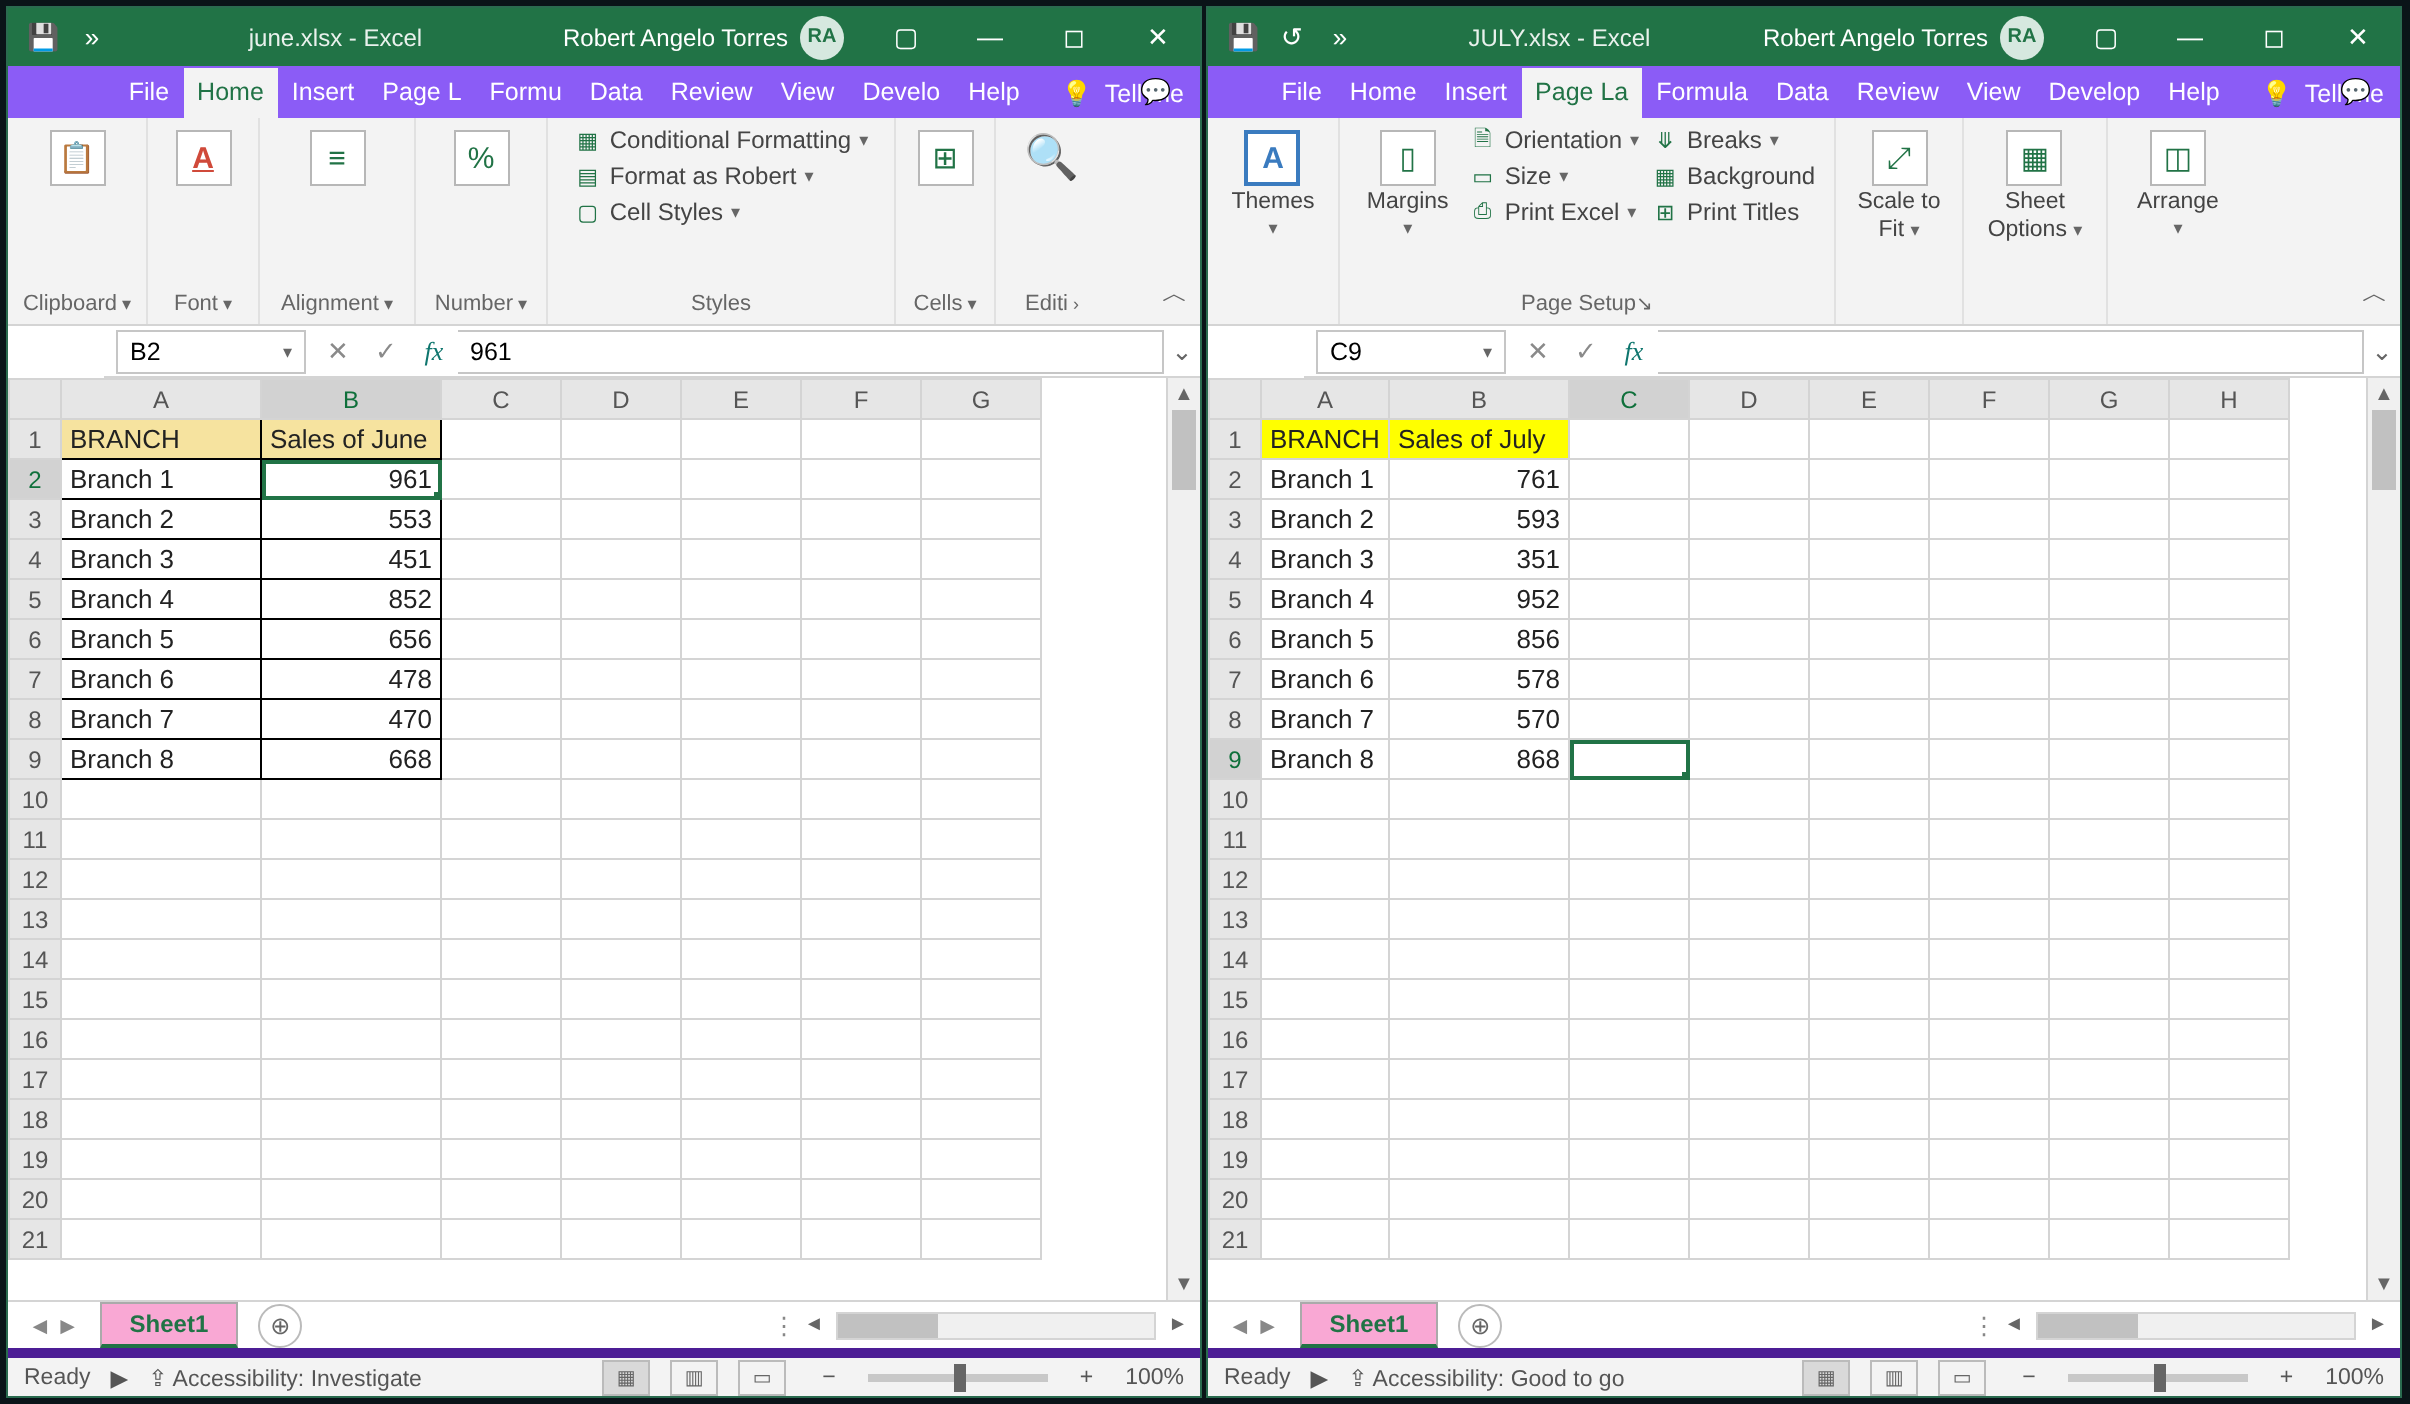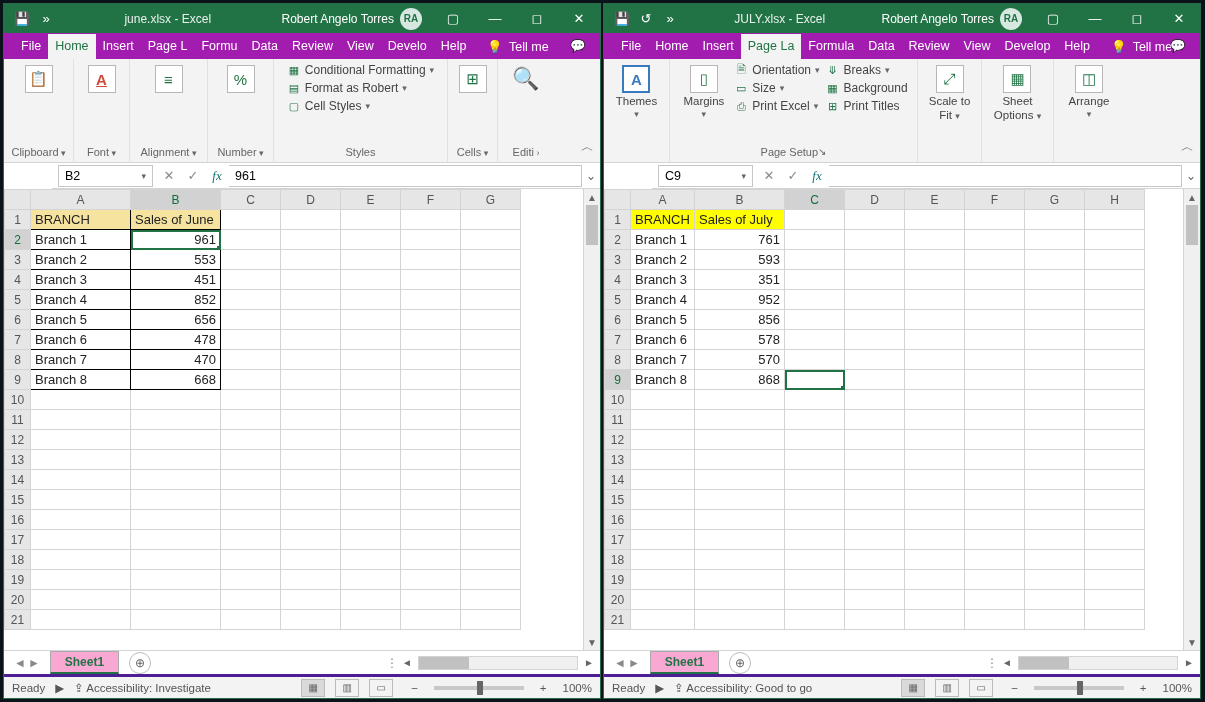--- a/index.html
+++ b/index.html
@@ -8,21 +8,21 @@
   
   .titlebar { height:29px; background:#217346; color:#fff; display:flex; align-items:center; font-size:12px; }
   .tb-left { display:flex; align-items:center; gap:8px; padding-left:10px; }
   .tb-ic { width:16px; height:16px; display:flex; align-items:center; justify-content:center; font-size:13px; }
   .tb-title { flex:1; text-align:center; opacity:.9; font-size:12px; }
   .tb-user { display:flex; align-items:center; gap:6px; font-size:12px; }
   .avatar { width:22px; height:22px; border-radius:50%; background:#d6e8df; color:#217346; display:flex; align-items:center; justify-content:center; font-size:10px; font-weight:600; }
   .tb-right { display:flex; align-items:center; margin-left:10px; }
   .tb-btn { width:42px; height:29px; display:flex; align-items:center; justify-content:center; font-size:13px; }
   
-  .menubar { height:26px; background:#a21caf; color:#fff; display:flex; align-items:flex-end; font-size:12.5px; padding-left:10px; position:relative; }
+  .menubar { height:26px; background:#8b5cf6; color:#fff; display:flex; align-items:flex-end; font-size:12.5px; padding-left:10px; position:relative;justify-content:flex-end; }
   .menu-item { padding:5px 7px 6px; cursor:default; }
   .menu-item.active { background:#f3f3f3; color:#217346; }
   .tellme { display:flex; align-items:center; gap:6px; margin-left:6px; padding:5px 8px; }
   .share-ic { position:absolute; right:14px; top:5px; }
   
   .ribbon { height:104px; background:#f3f3f3; border-bottom:1px solid #d4d4d4; display:flex; position:relative; }
   .rgroup { border-right:1px solid #e1e1e1; display:flex; flex-direction:column; align-items:center; justify-content:space-between; padding:4px 6px 2px; }
   .rgroup-label { font-size:11px; color:#666; padding-bottom:2px; }
   .rgbody { display:flex; align-items:flex-start; gap:6px; flex:1; }
   .bigbtn { display:flex; flex-direction:column; align-items:center; justify-content:center; gap:2px; font-size:11.5px; color:#444; padding:2px 4px; }
@@ -61,21 +61,21 @@
   
   .sheettabs { height:24px; background:#fff; border-top:1px solid #d4d4d4; display:flex; align-items:center; font-size:12px; }
   .stnav { display:flex; gap:2px; padding:0 10px; color:#888; }
   .stab { padding:3px 14px; border:1px solid #aaa; border-bottom:2px solid #217346; background:#f9a8d4; color:#217346; font-weight:600; }
   .stplus { width:22px; height:22px; border:1px solid #bbb; border-radius:50%; display:flex; align-items:center; justify-content:center; margin-left:10px; color:#666; }
   .hscroll { flex:1; display:flex; align-items:center; justify-content:flex-end; gap:2px; padding-right:4px; }
   .hscroll .tr { width:160px; height:14px; background:#f0f0f0; border:1px solid #d4d4d4; position:relative; margin:0 2px; }
   .hscroll .tr .th { position:absolute; left:0; top:0; bottom:0; width:50px; background:#c1c1c1; }
   .hscroll .ar { font-size:10px; color:#666; width:14px; text-align:center; }
   
-  .status { height:24px; background:#f3f3f3; border-top:3px solid #4c1d95; display:flex; align-items:center; font-size:11.5px; color:#555; padding:0 8px; gap:10px; }
+  .status { height:24px; background:#f3f3f3; border-top:5px solid #4c1d95; display:flex; align-items:center; font-size:11.5px; color:#555; padding:0 8px; gap:10px; }
   .status .sp { flex:1; }
   .viewbtn { width:24px; height:18px; border:1px solid #bbb; display:flex; align-items:center; justify-content:center; font-size:10px; color:#666; }
   .viewbtn.on { background:#d9d9d9; }
   .zoomsl { width:90px; height:4px; background:#c8c8c8; position:relative; margin:0 6px; }
   .zoomsl::before { content:""; position:absolute; left:50%; top:-4px; width:1px; height:12px; background:#888; }
   .zoomsl .zh { position:absolute; left:48%; top:-5px; width:6px; height:14px; background:#666; }
 </style>
 </head>
 <body>
 

